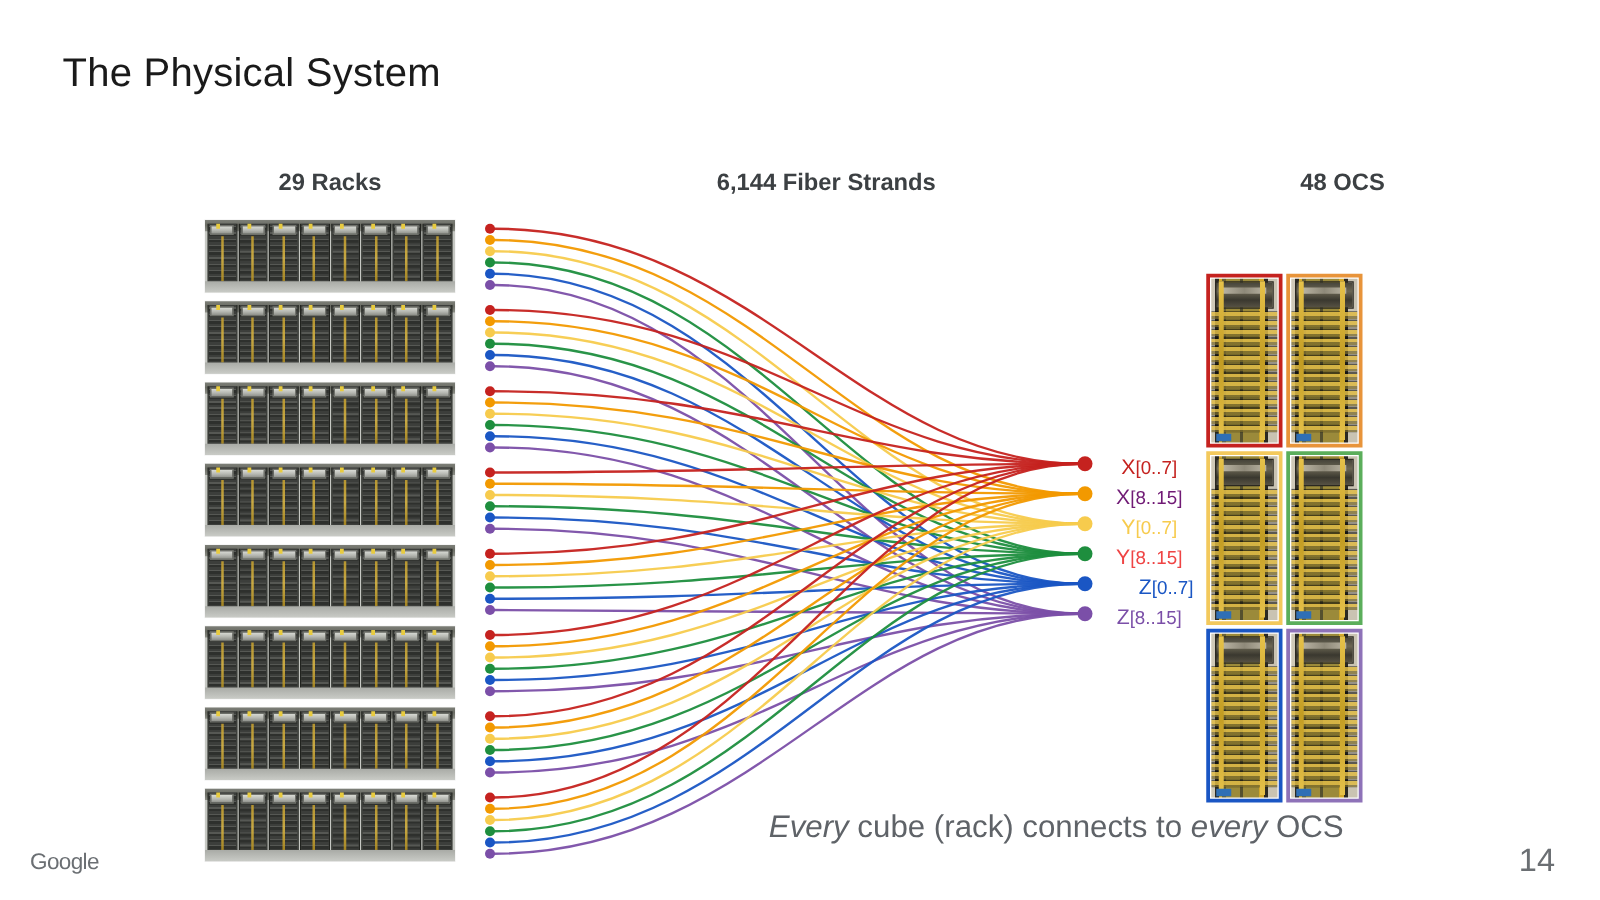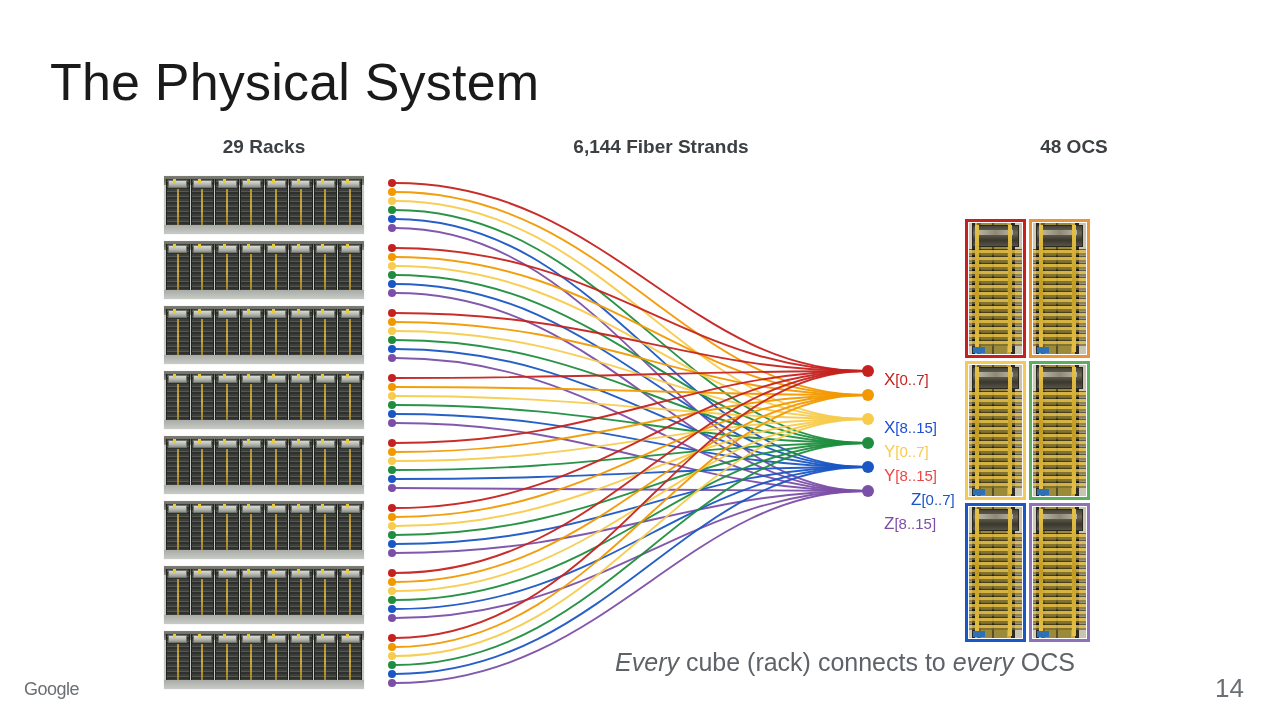--- a/index.html
+++ b/index.html
@@ -13,22 +13,22 @@
     position: relative;
     overflow: hidden;
     font-family: "Liberation Sans", sans-serif;
     -webkit-font-smoothing: antialiased;
   }
 
   
   #slide-title {
     position: absolute;
     left: 50px;
-    top: 52px;
-    font-size: 52px;
+    top: 40px;
+    font-size: 32px;
     font-weight: 300;
     color: #1a1a1a;
     letter-spacing: 0.2px;
     white-space: nowrap;
   }
 
   
   .col-header {
     position: absolute;
     font-size: 19px;
@@ -130,23 +130,24 @@
   }
 
   
   #legend {
     position: absolute;
     left: 884px;
     top: 362px;
   }
   .legend-item {
     height: 24px;
-    line-height: 35px;
+    line-height: 24px;
     font-size: 17px;
     white-space: nowrap;
+    text-align: center;
   }
   .legend-item .axis { font-weight: normal; }
   .legend-item .range { font-size: 15px; }
 
   
   #ocs-grid {
     position: absolute;
     left: 965px;
     top: 219px;
     display: grid;
@@ -614,21 +615,21 @@
       <circle cx="868" cy="395" r="6" fill="#F29900"></circle>
       <circle cx="868" cy="419" r="6" fill="#F7CB4D"></circle>
       <circle cx="868" cy="443" r="6" fill="#1E8E3E"></circle>
       <circle cx="868" cy="467" r="6" fill="#1A56C4"></circle>
       <circle cx="868" cy="491" r="6" fill="#7B4FA8"></circle>
     </g>
   </svg>
 
 <div id="legend">
     <div class="legend-item" style="color: rgb(197, 34, 31);"><span class="axis">X</span><span class="range">[0..7]</span></div>
-    <div class="legend-item" style="color: #1d4ed8; margin-top: 24px;"><span class="axis">X</span><span class="range">[8..15]</span></div>
+    <div class="legend-item" style="color: #701a75;"><span class="axis">X</span><span class="range">[8..15]</span></div>
     <div class="legend-item" style="color: rgb(247, 203, 77);"><span class="axis">Y</span><span class="range">[0..7]</span></div>
     <div class="legend-item" style="color: #ef4444;"><span class="axis">Y</span><span class="range">[8..15]</span></div>
     <div class="legend-item" style="color: rgb(26, 86, 196); margin-left: 27px;"><span class="axis">Z</span><span class="range">[0..7]</span></div>
     <div class="legend-item" style="color: rgb(123, 79, 168);"><span class="axis">Z</span><span class="range">[8..15]</span></div>
   </div>
 
 <div id="ocs-grid">
     <div class="ocs-unit" style="border-color: rgb(197, 34, 31);">
       <div class="ocs-photo">
         <div class="rows"></div>

